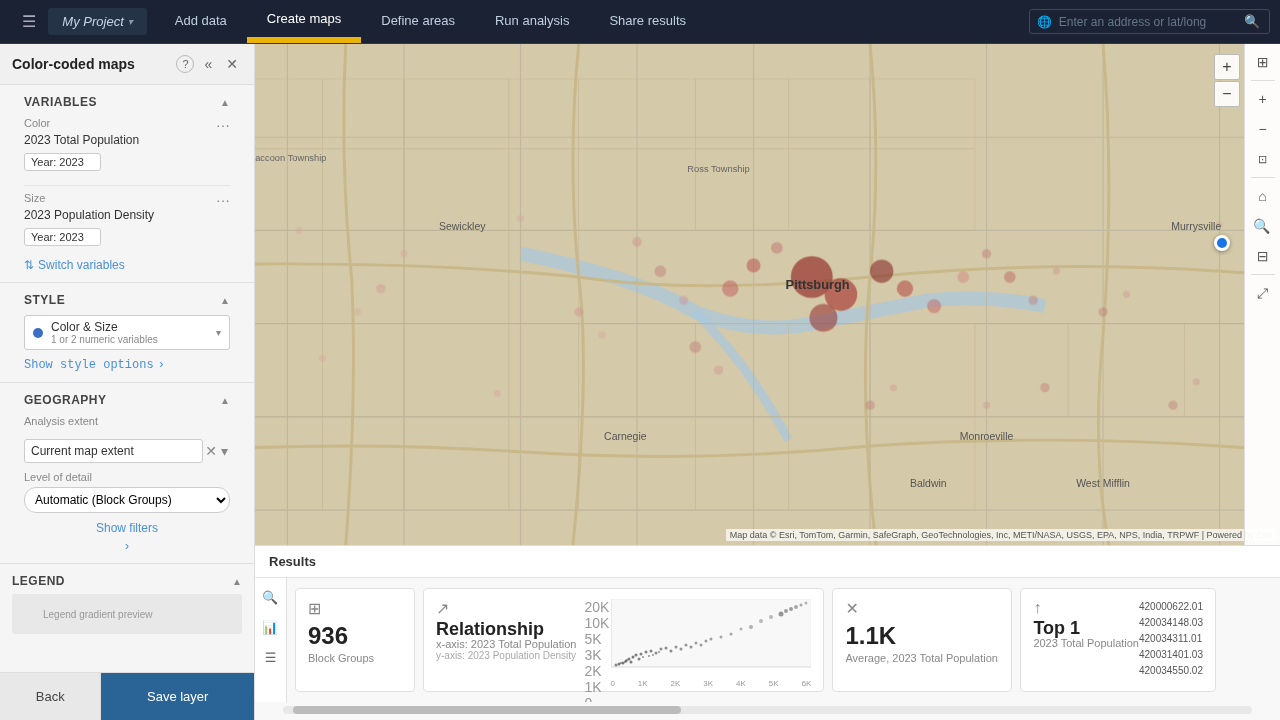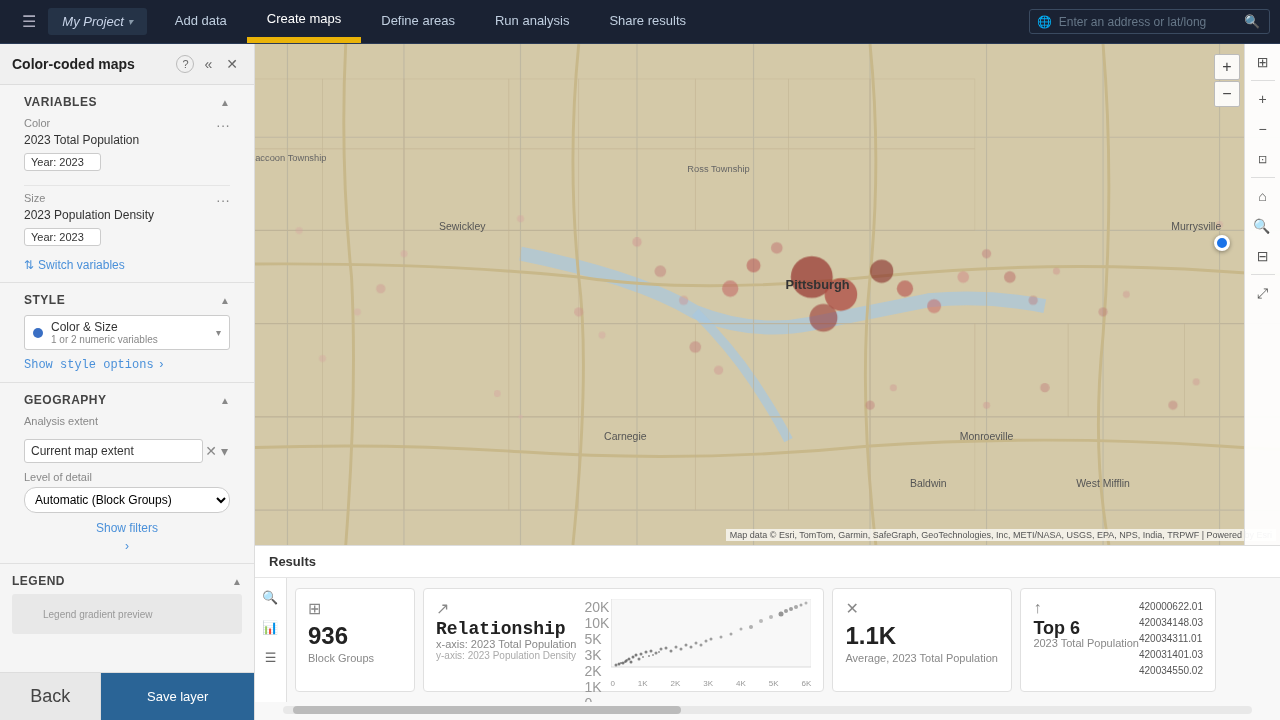--- a/index.html
+++ b/index.html
@@ -260,21 +260,21 @@
       border-top: 1px solid #ddd;
       background: #f0f0f0;
     }
     .btn-back {
       flex: 1;
       padding: 10px;
       background: #e8e8e8;
       border: none;
       border-right: 1px solid #ddd;
       color: #444;
-      font-size: 18px;
+      font-size: 13px;
       cursor: pointer;
       font-family: inherit;
     }
     .btn-save {
       flex: 1.5;
       padding: 16px;
       background: #2a6496;
       border: none;
       color: #fff;
       font-size: 13px;
@@ -812,21 +812,21 @@
           <div class="result-card">
             <div class="result-card-icon">⊞</div>
             <div class="result-card-value">936</div>
             <div class="result-card-label">Block Groups</div>
           </div>
 
           <div class="result-card wide">
             <div style="display:flex;align-items:flex-start;gap:8px;">
               <div>
                 <div class="result-card-icon">↗</div>
-                <div class="result-card-value" style="font-size:18px;font-family:Liberation Mono, monospace;">Relationship</div>
+                <div class="result-card-value" style="font-size:18px;">Relationship</div>
                 <div class="result-card-label">x-axis: 2023 Total Population</div>
                 <div class="result-card-sublabel">y-axis: 2023 Population Density</div>
               </div>
 
               <div style="flex:1;display:flex;flex-direction:column;">
                 <div style="display:flex;gap:2px;height:80px;">
                   <div style="display:flex;flex-direction:column;justify-content:space-between;font-size:14px;color:#999;text-align:left;padding-bottom:12px;min-width:24px;">
                     <span>20K</span>
                     <span>10K</span>
                     <span>5K</span>
@@ -903,21 +903,21 @@
           <div class="result-card medium">
             <div class="result-card-icon">✕</div>
             <div class="result-card-value">1.1K</div>
             <div class="result-card-label">Average, 2023 Total Population</div>
           </div>
 
           <div class="result-card" style="min-width:160px;">
             <div style="display:flex;align-items:flex-start;justify-content:space-between;">
               <div>
                 <div class="result-card-icon">↑</div>
-                <div class="result-card-value" style="font-size:18px;">Top 6</div>
+                <div class="result-card-value" style="font-size:18px;">Top 1</div>
                 <div class="result-card-label">2023 Total Population</div>
               </div>
               <div class="top5-list">
                 <div>420000622.01</div>
                 <div>420034148.03</div>
                 <div>420034311.01</div>
                 <div>420031401.03</div>
                 <div>420034550.02</div>
               </div>
             </div>

